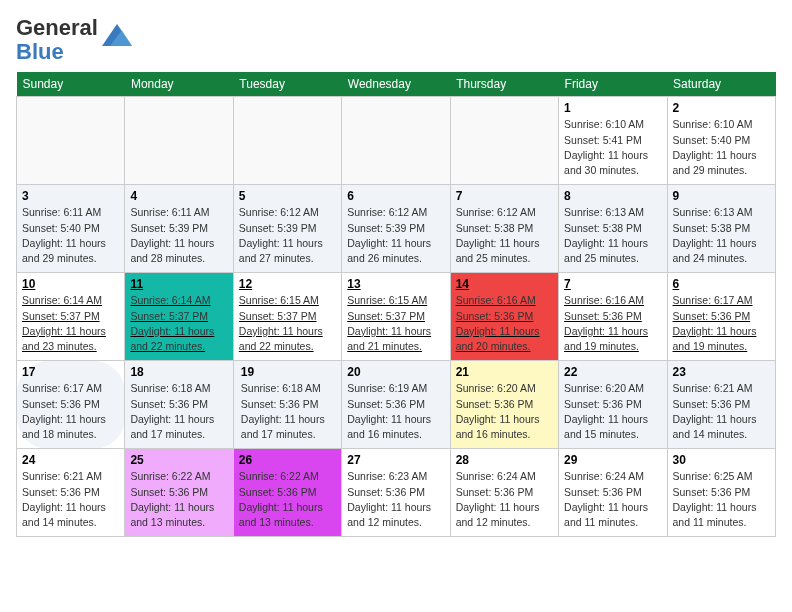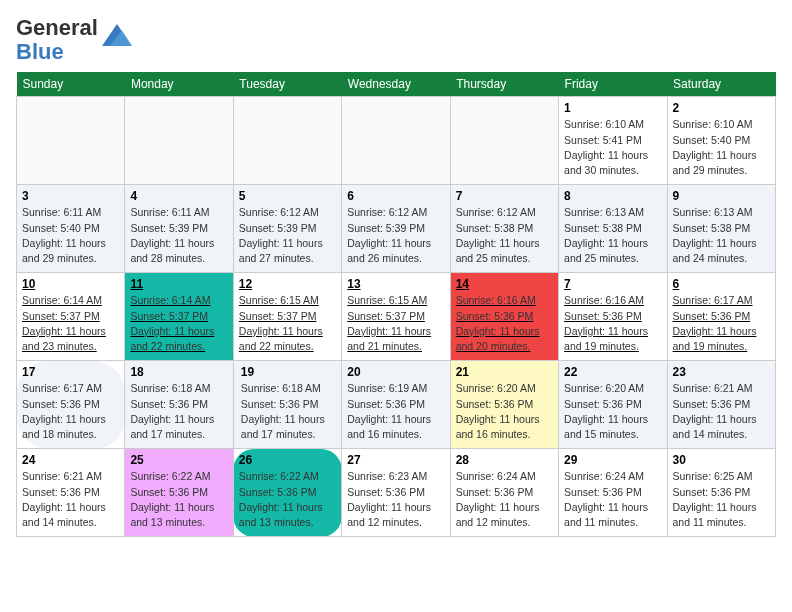--- a/index.html
+++ b/index.html
@@ -216,21 +216,21 @@
       </tr>
       <tr style="background: rgb(255, 255, 255);">
         <td style="background: rgb(255, 255, 255);">
           <span class="day-number">24</span>
           <div class="day-info">Sunrise: 6:21 AM<br>Sunset: 5:36 PM<br>Daylight: 11 hours and 14 minutes.</div>
         </td>
         <td style="background: #f0abfc;">
           <span class="day-number">25</span>
           <div class="day-info">Sunrise: 6:22 AM<br>Sunset: 5:36 PM<br>Daylight: 11 hours and 13 minutes.</div>
         </td>
-        <td style="background: #14b8a6; border-radius: 21px;">
+        <td style="background: #d946ef;">
           <span class="day-number">26</span>
           <div class="day-info">Sunrise: 6:22 AM<br>Sunset: 5:36 PM<br>Daylight: 11 hours and 13 minutes.</div>
         </td>
         <td style="background: rgb(255, 255, 255);">
           <span class="day-number">27</span>
           <div class="day-info">Sunrise: 6:23 AM<br>Sunset: 5:36 PM<br>Daylight: 11 hours and 12 minutes.</div>
         </td>
         <td style="background: rgb(255, 255, 255);">
           <span class="day-number">28</span>
           <div class="day-info">Sunrise: 6:24 AM<br>Sunset: 5:36 PM<br>Daylight: 11 hours and 12 minutes.</div>

